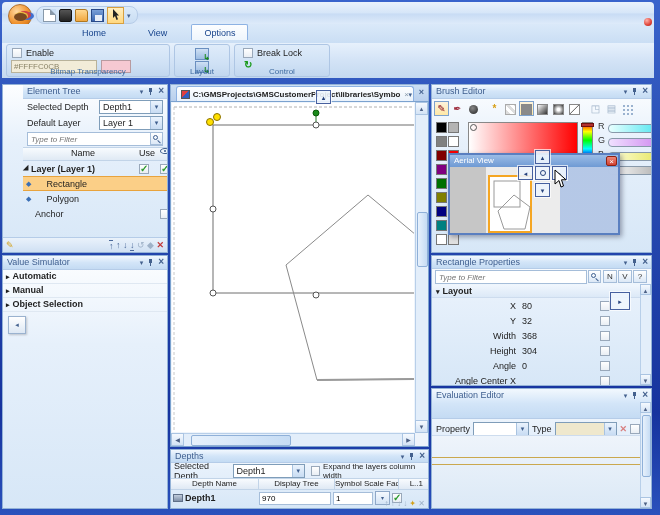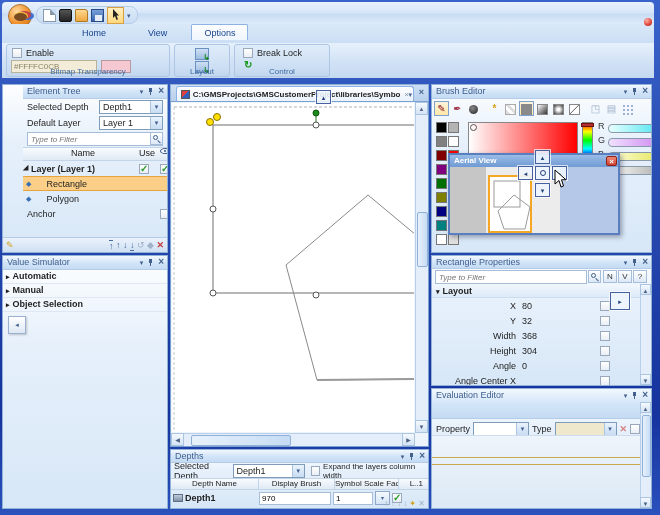--- a/index.html
+++ b/index.html
@@ -96,21 +96,21 @@
 .slider .track{position:absolute; left:10px; top:3px; width:78px; height:9px; border:1px solid #8899aa; border-radius:4px;}
 
 .prow{height:15px; display:flex; align-items:center; position:relative; font-size:9px;}
 .prow .plabel{width:90px; text-align:right; padding-right:6px; color:#222;}
 .prow .pval{width:60px;}
 .prow .cb{position:absolute; left:168px;}
 .sechead{height:13px; font-weight:bold; font-size:9px; padding:1px 4px; background:linear-gradient(180deg,#f0f6fd,#dcE9f7); border-bottom:1px solid #cddcee; color:#222;}
 .smallbtn{display:inline-block; width:14px; height:13px; border:1px solid #a5bdd9; background:linear-gradient(180deg,#fff,#dce8f6); text-align:center; line-height:12px; font-size:8px; color:#333;}
 
 #aerial{position:absolute; left:448px; top:153px; width:172px; height:82px; border:2px solid #5a7fc0; background:rgba(216,228,244,.92); box-shadow:2px 2px 5px rgba(0,0,30,.35);}
-#aerial .atitle{height:12px; background:linear-gradient(180deg,#9abce6,#6f9ad4); color:#fff; font-size:8px; font-weight:bold; padding:1px 4px; position:relative;}
+#aerial .atitle{height:12px; background:linear-gradient(180deg,#9abce6,#6f9ad4); color:#fff; font-size:8px; font-weight:normal; padding:1px 4px; position:relative;}
 #aerial .aclose{position:absolute; right:1px; top:1px; width:11px; height:10px; background:linear-gradient(180deg,#f08878,#d04030); border:1px solid #902010; color:#fff; font-size:8px; line-height:9px; text-align:center; border-radius:2px;}
 #acontent{position:absolute; left:0; top:12px; right:0; bottom:0; background:linear-gradient(90deg,#c6c6c6 0 36px, #ececec 36px 110px, rgba(175,195,228,.85) 110px);}
 #apage{position:absolute; left:38px; top:8px; width:44px; height:58px; background:#fff; border:2px solid #f5a623;}
 
 .cursor{position:absolute; pointer-events:none;}
 </style>
 </head>
 <body>
 
 <div id="titlebar">
@@ -197,21 +197,21 @@
     <span class="diam">◆</span>
     <span style="margin-left:12px;">Rectangle</span>
     <span class="cpos3 cb"></span>
   </div>
   <div class="trow">
     <span class="diam">◆</span>
     <span style="margin-left:12px;">Polygon</span>
     <span class="cpos3 cb"></span>
   </div>
   <div class="trow">
-    <span style="margin-left:4px;text-align:right;">Anchor</span>
+    <span style="margin-left:12px;text-align:right;">Anchor</span>
     <span class="cpos2 cb"></span>
     <span class="cpos3 cb"></span>
   </div>
   <div class="treebar">
     <span style="color:#d4a017;">✎</span>
     <span style="flex:1;"></span>
     <span class="mini" style="border-top:1px solid #4a6899;">↑</span>&nbsp;
     <span class="mini">↑</span>&nbsp;
     <span class="mini">↓</span>&nbsp;
     <span class="mini" style="border-bottom:1px solid #4a6899;">↓</span>&nbsp;
@@ -284,21 +284,21 @@
   </div>
   <div style="display:flex; align-items:center; height:15px; padding:0 3px; gap:3px;">
     <span>Selected Depth</span>
     <div class="combo" style="width:78px;"><span>Depth1</span><span class="drop g-down"></span></div>
     <span style="flex:1;"></span>
     <span class="cb"></span>
     <span style="font-size:8px;">Expand the layers column width</span>
   </div>
   <div class="gridhead" style="height:12px; display:flex; font-size:8px;">
     <span style="width:88px; text-align:center; border-right:1px solid #c2d4e8;">Depth Name</span>
-    <span style="width:76px; text-align:center; border-right:1px solid #c2d4e8;">Display Brush</span>
+    <span style="width:76px; text-align:center; border-right:1px solid #c2d4e8;">Display Tree</span>
     <span style="width:64px; text-align:center; border-right:1px solid #c2d4e8; overflow:hidden; white-space:nowrap;">Symbol Scale Facto</span>
     <span style="width:24px; text-align:right;">L..1</span>
   </div>
   <div style="display:flex; align-items:center; height:16px; padding:0 2px; gap:2px;">
     <span style="width:10px; height:8px; background:linear-gradient(180deg,#c0ccdc,#8090a8); border:1px solid #607088;"></span>
     <span style="width:72px; font-weight:bold;">Depth1</span>
     <input style="width: 72px; height: 13px; border: 1px solid rgb(165, 189, 217); font-size: 8px; padding: 0px 2px; font-family: &quot;Liberation Sans&quot;, sans-serif;" value="970">
     <input style="width: 40px; height: 13px; border: 1px solid rgb(165, 189, 217); font-size: 8px; padding: 0px 2px; font-family: &quot;Liberation Sans&quot;, sans-serif;" value="1">
     <span style="width:15px; height:14px; background:linear-gradient(180deg,#f5f9fe,#d3e3f5); border:1px solid #8fa8c8; text-align:center; line-height:12px; color:#44618e; font-size:6px;">▾</span>
     <span class="cb checked"></span>

